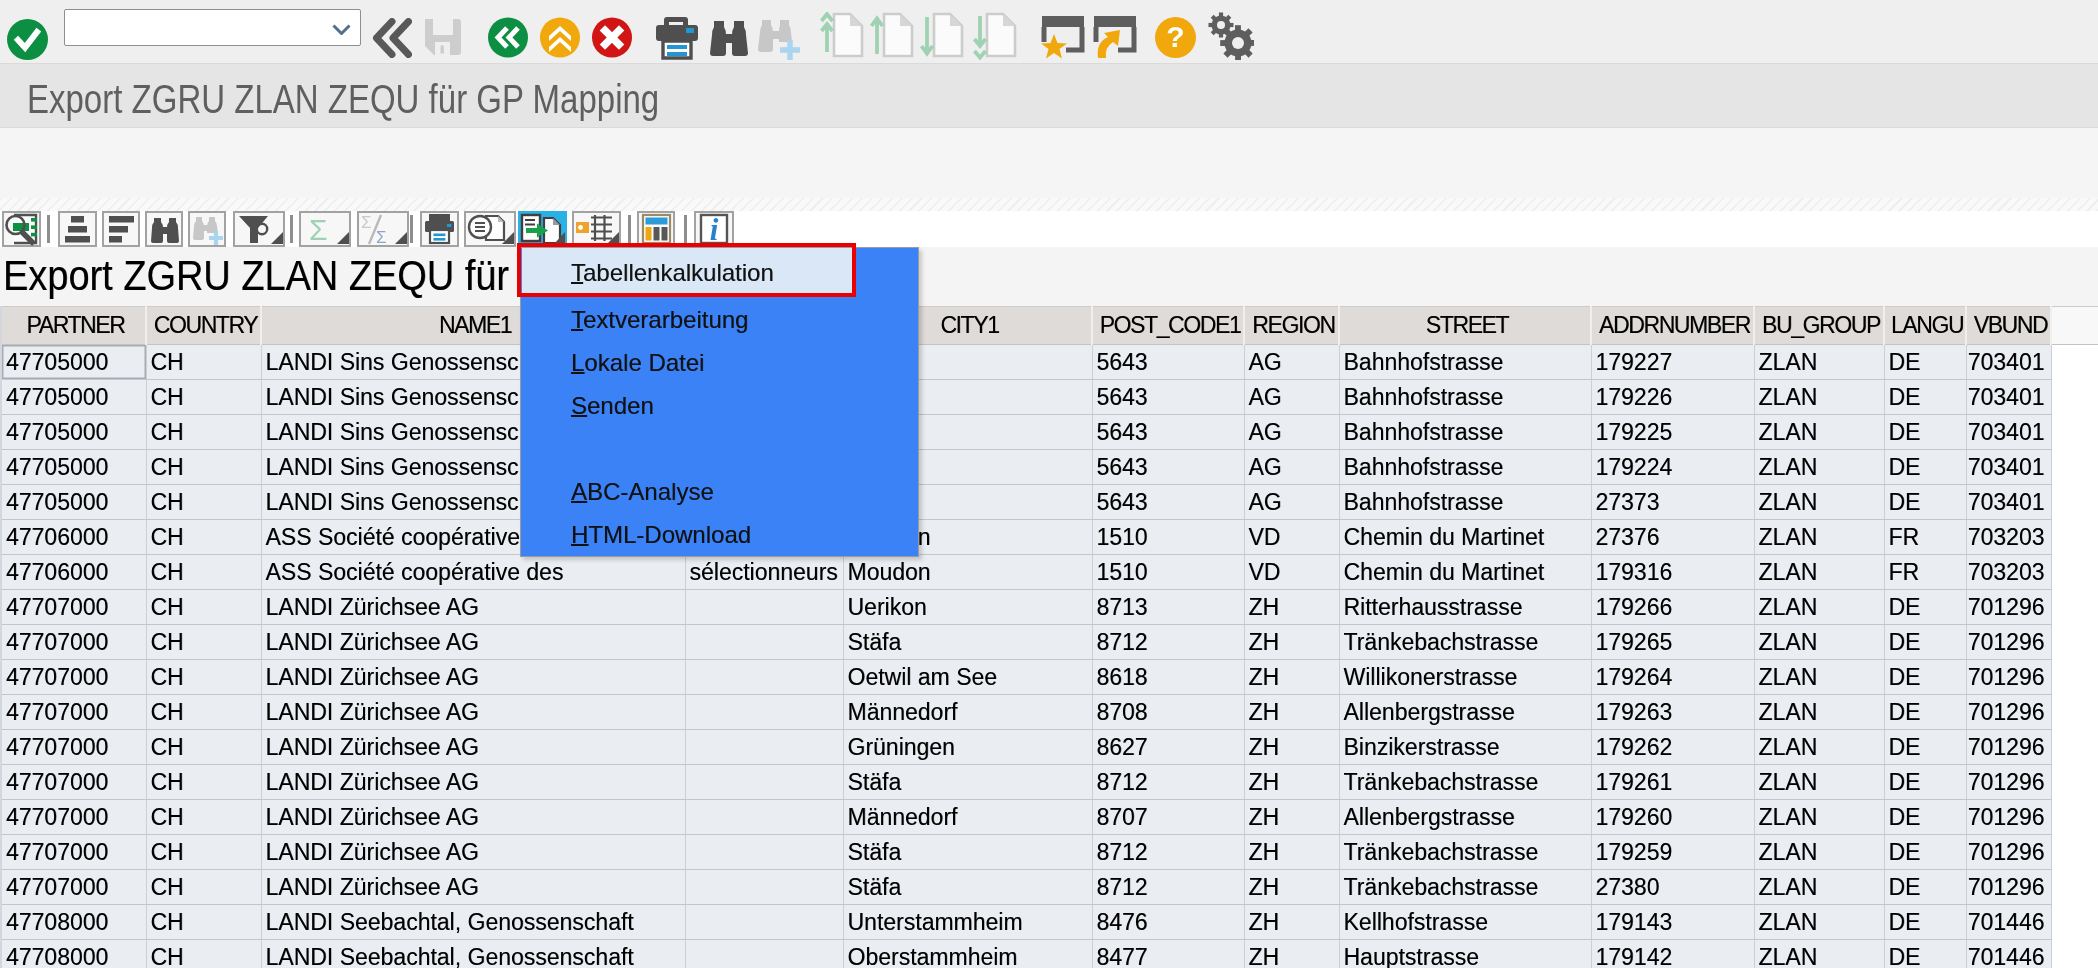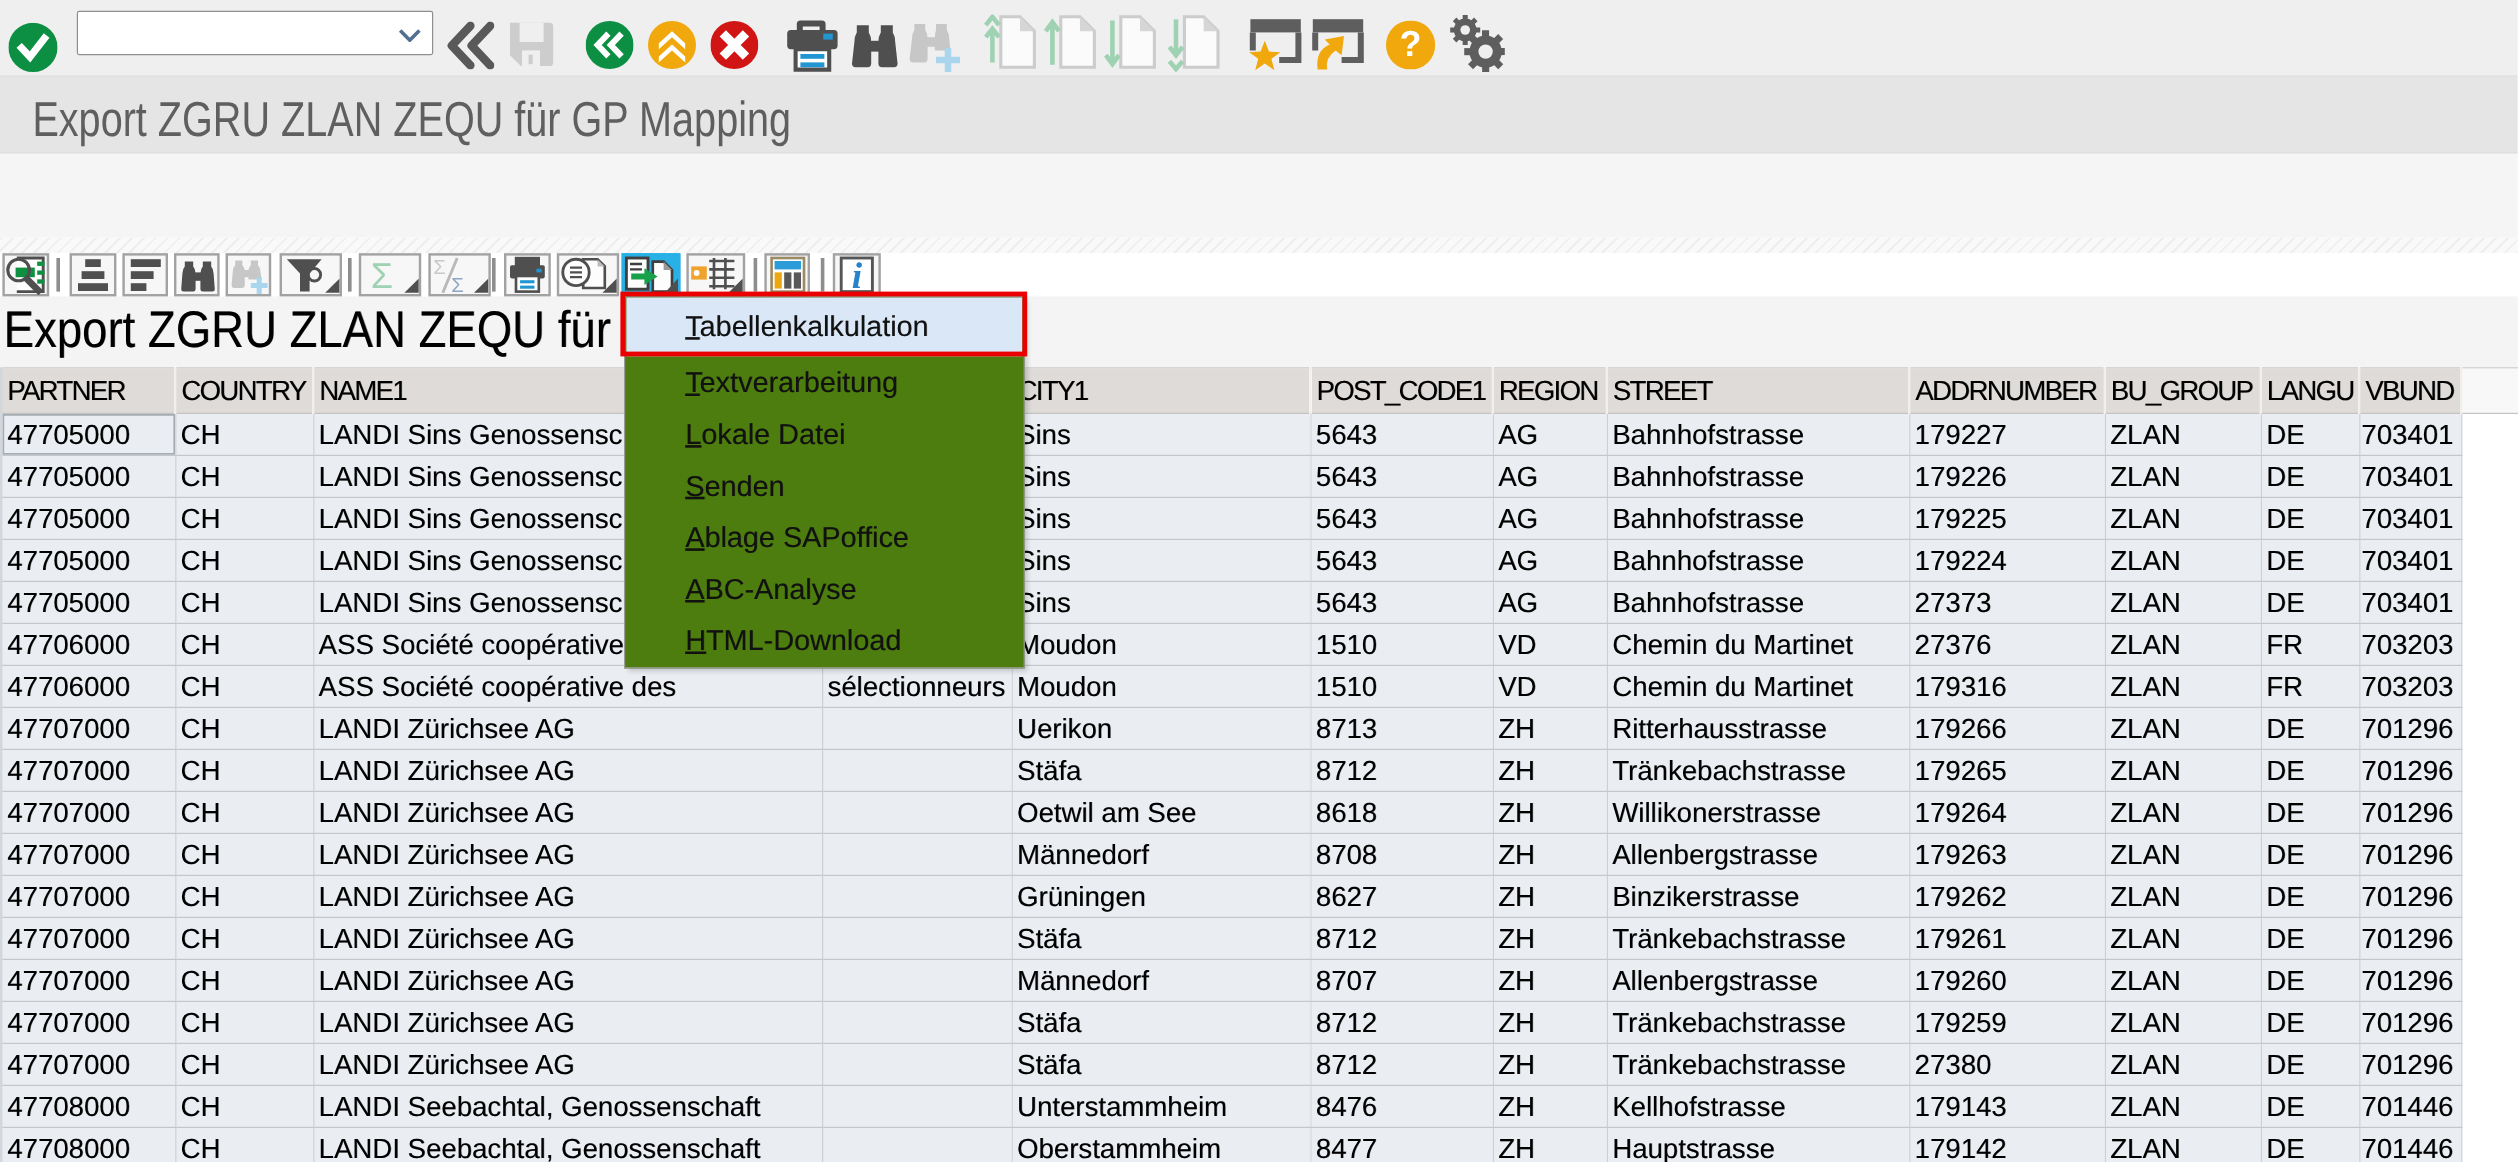--- a/index.html
+++ b/index.html
@@ -14,31 +14,31 @@
 #gstrip{left:0;top:247px;width:2098px;height:59px;background:#f4f4f4}
 #combo{left:64px;top:9px;width:297px;height:37px;background:#fff;border:1px solid #8f8f8f;border-radius:2px}
 
 .tbtn{position:absolute;top:211px;height:36px;background:#f7f7f7;border:2px solid #a2a2a2}
 .tsep{position:absolute;top:215px;width:3px;height:28px;background:#8e8e8e}
 #gridtitle{left:3px;top:254px;font-size:43px;line-height:43px;color:#000;white-space:nowrap;text-shadow:0.5px 0 rgba(0,0,0,.5)}
 #gridtitle span{display:inline-block;transform:scaleX(.8824);transform-origin:0 0}
 
 table{border-collapse:collapse;table-layout:fixed}
 #grid{left:0;top:306px;width:2098px}
-#grid th{height:38px;background:#dedbd8;font-weight:normal;text-align:left;font-size:23px;letter-spacing:-1.4px;color:#000;text-shadow:0.4px 0 rgba(0,0,0,.45);
+#grid th{height:38px;background:#dedbd8;font-weight:normal;text-align:center;font-size:23px;letter-spacing:-1.4px;color:#000;text-shadow:0.4px 0 rgba(0,0,0,.45);
   padding:0 0 0 4px;border-right:2px solid #f0efed;border-top:1px solid #cccccc;border-bottom:1px solid #c3c3c3;
   white-space:nowrap;overflow:hidden}
 #grid td{height:35px;background:#eaeef3;font-size:23px;color:#000;padding:0 0 0 4px;text-shadow:0.4px 0 rgba(0,0,0,.45);
   border-right:1px solid #ccd0d4;border-bottom:1px solid #c3c7cb;white-space:nowrap;overflow:hidden}
 #grid td.r{text-align:right;padding:0 6px 0 0}
 #grid td:first-child,#grid th:first-child{border-left:2px solid #d3d7db}
 #grid th.fill{background:#f8f8f8;border-right:none}
 #grid td.fill{background:#fff;border-right:none;border-bottom:none}
 
-#menu{left:520px;top:247px;width:334px;height:310px;background:#4d7c0f;border:1px solid #9b9b9b;
+#menu{left:520px;top:247px;width:399px;height:310px;background:#3b82f6;border:1px solid #9b9b9b;
   box-shadow:3px 3px 4px rgba(0,0,0,.18);font-size:24px;color:#111;text-shadow:0.4px 0 rgba(0,0,0,.4)}
 .mi{position:absolute;left:1px;width:330px;height:43px;line-height:43px;padding-left:49px;white-space:nowrap}
 u{text-decoration:underline;text-decoration-thickness:2px;text-underline-offset:1px}
 #mi0{top:0px;height:49px;line-height:49px;background:#d9e7f6}
 #redbox{left:517px;top:243px;width:339px;height:54px;border:4px solid #ea0000}
 </style></head><body>
 <div id="topbar" class="abs"></div>
 <div id="titlebar" class="abs"><span>Export ZGRU ZLAN ZEQU für GP Mapping</span></div>
 <div id="strip" class="abs"></div>
 <div id="hatch" class="abs"></div>
@@ -546,16 +546,15 @@
         <td class="r">701446</td>
         <td class="fill"></td>
       </tr>
     </tbody>
   </table>
 <div id="menu" class="abs">
     <div class="mi" id="mi0"><u>T</u>abellenkalkulation</div>
     <div class="mi" style="top:50px"><u>T</u>extverarbeitung</div>
     <div class="mi" style="top:93px"><u>L</u>okale Datei</div>
     <div class="mi" style="top:136px"><u>S</u>enden</div>
-    <div class="mi" style="top:179px"><u>A</u>blage SAPoffice</div>
     <div class="mi" style="top:222px"><u>A</u>BC-Analyse</div>
     <div class="mi" style="top:265px"><u>H</u>TML-Download</div>
   </div>
 <div id="redbox" class="abs"></div>
 </body></html>

